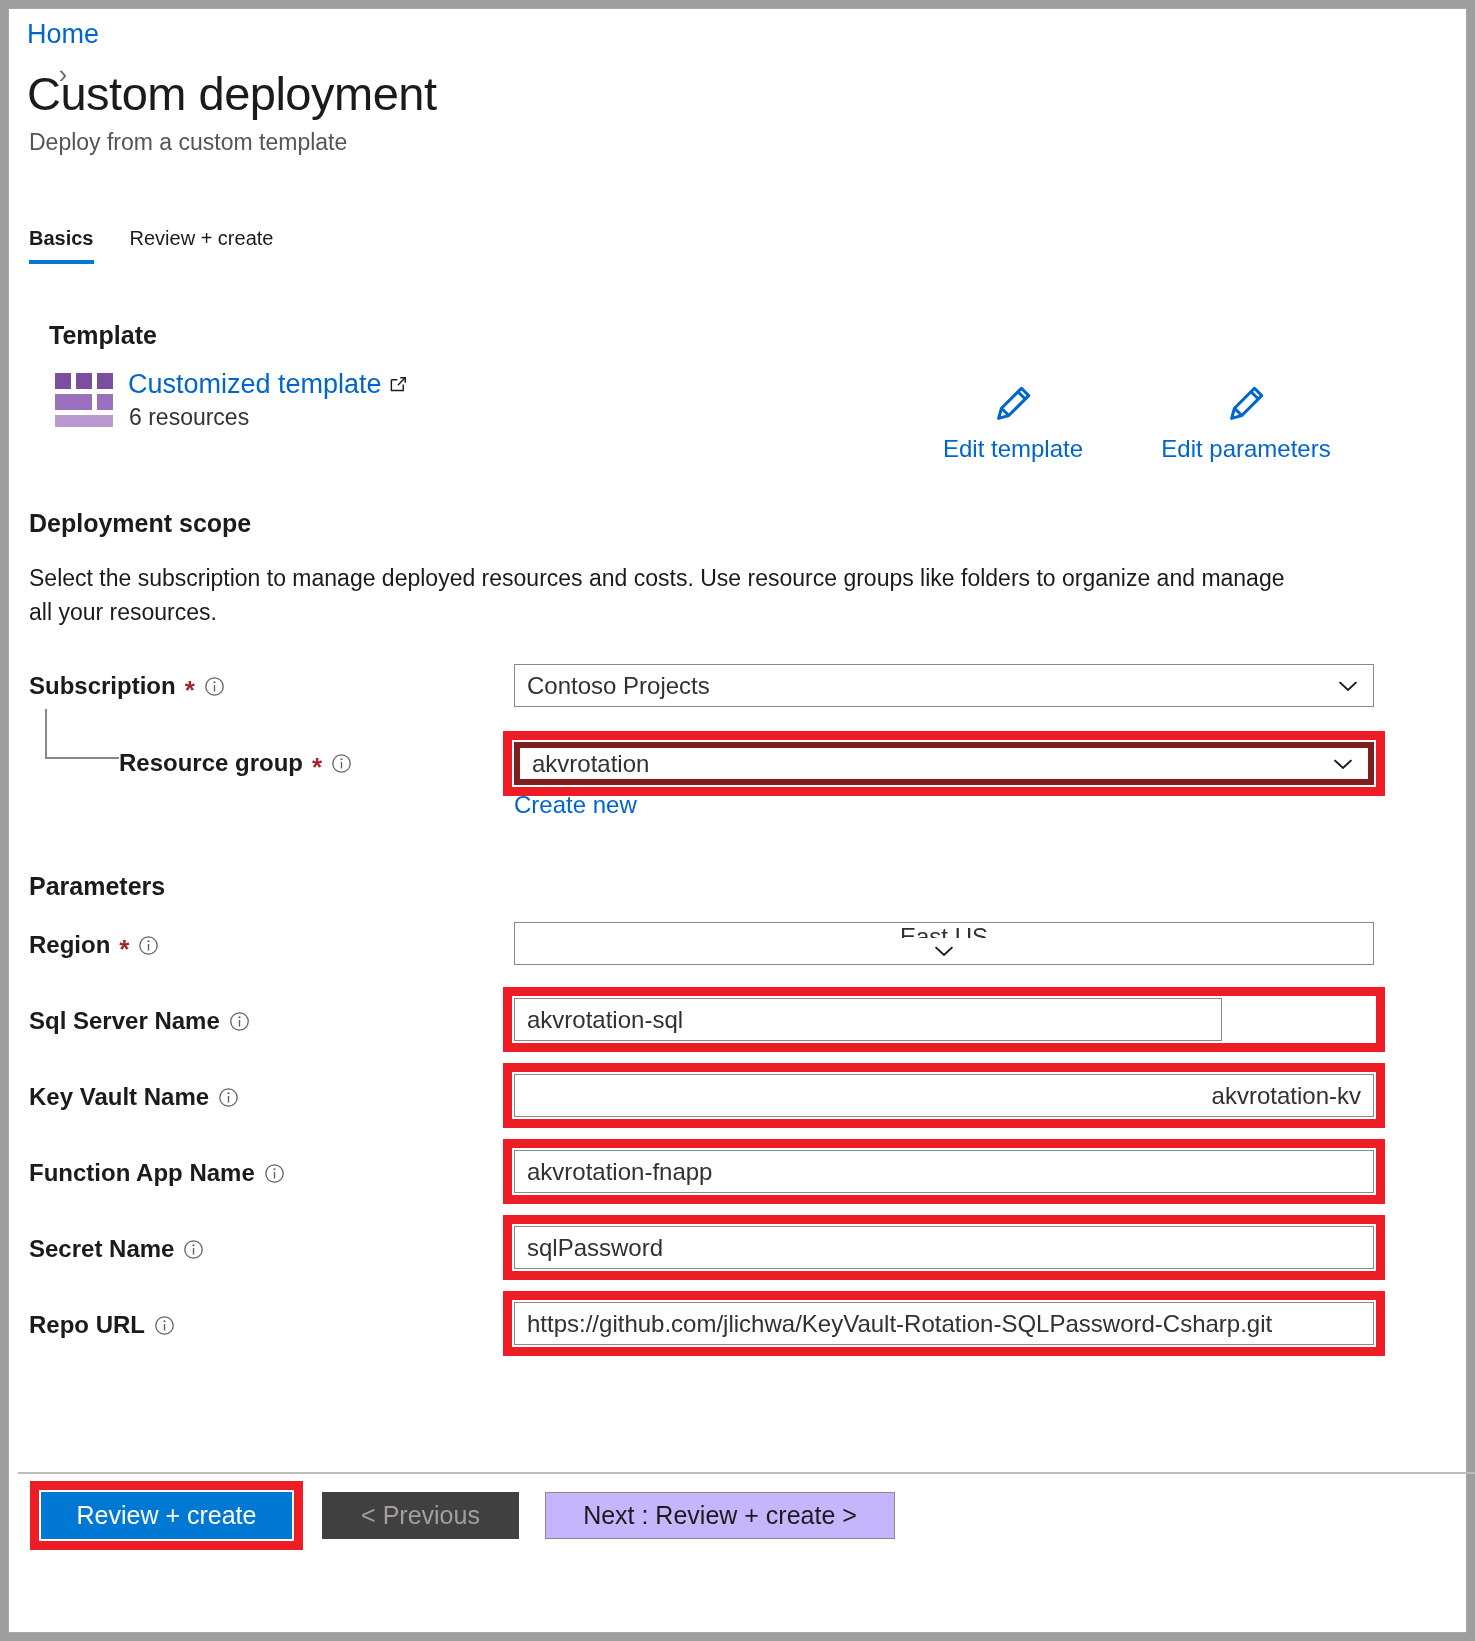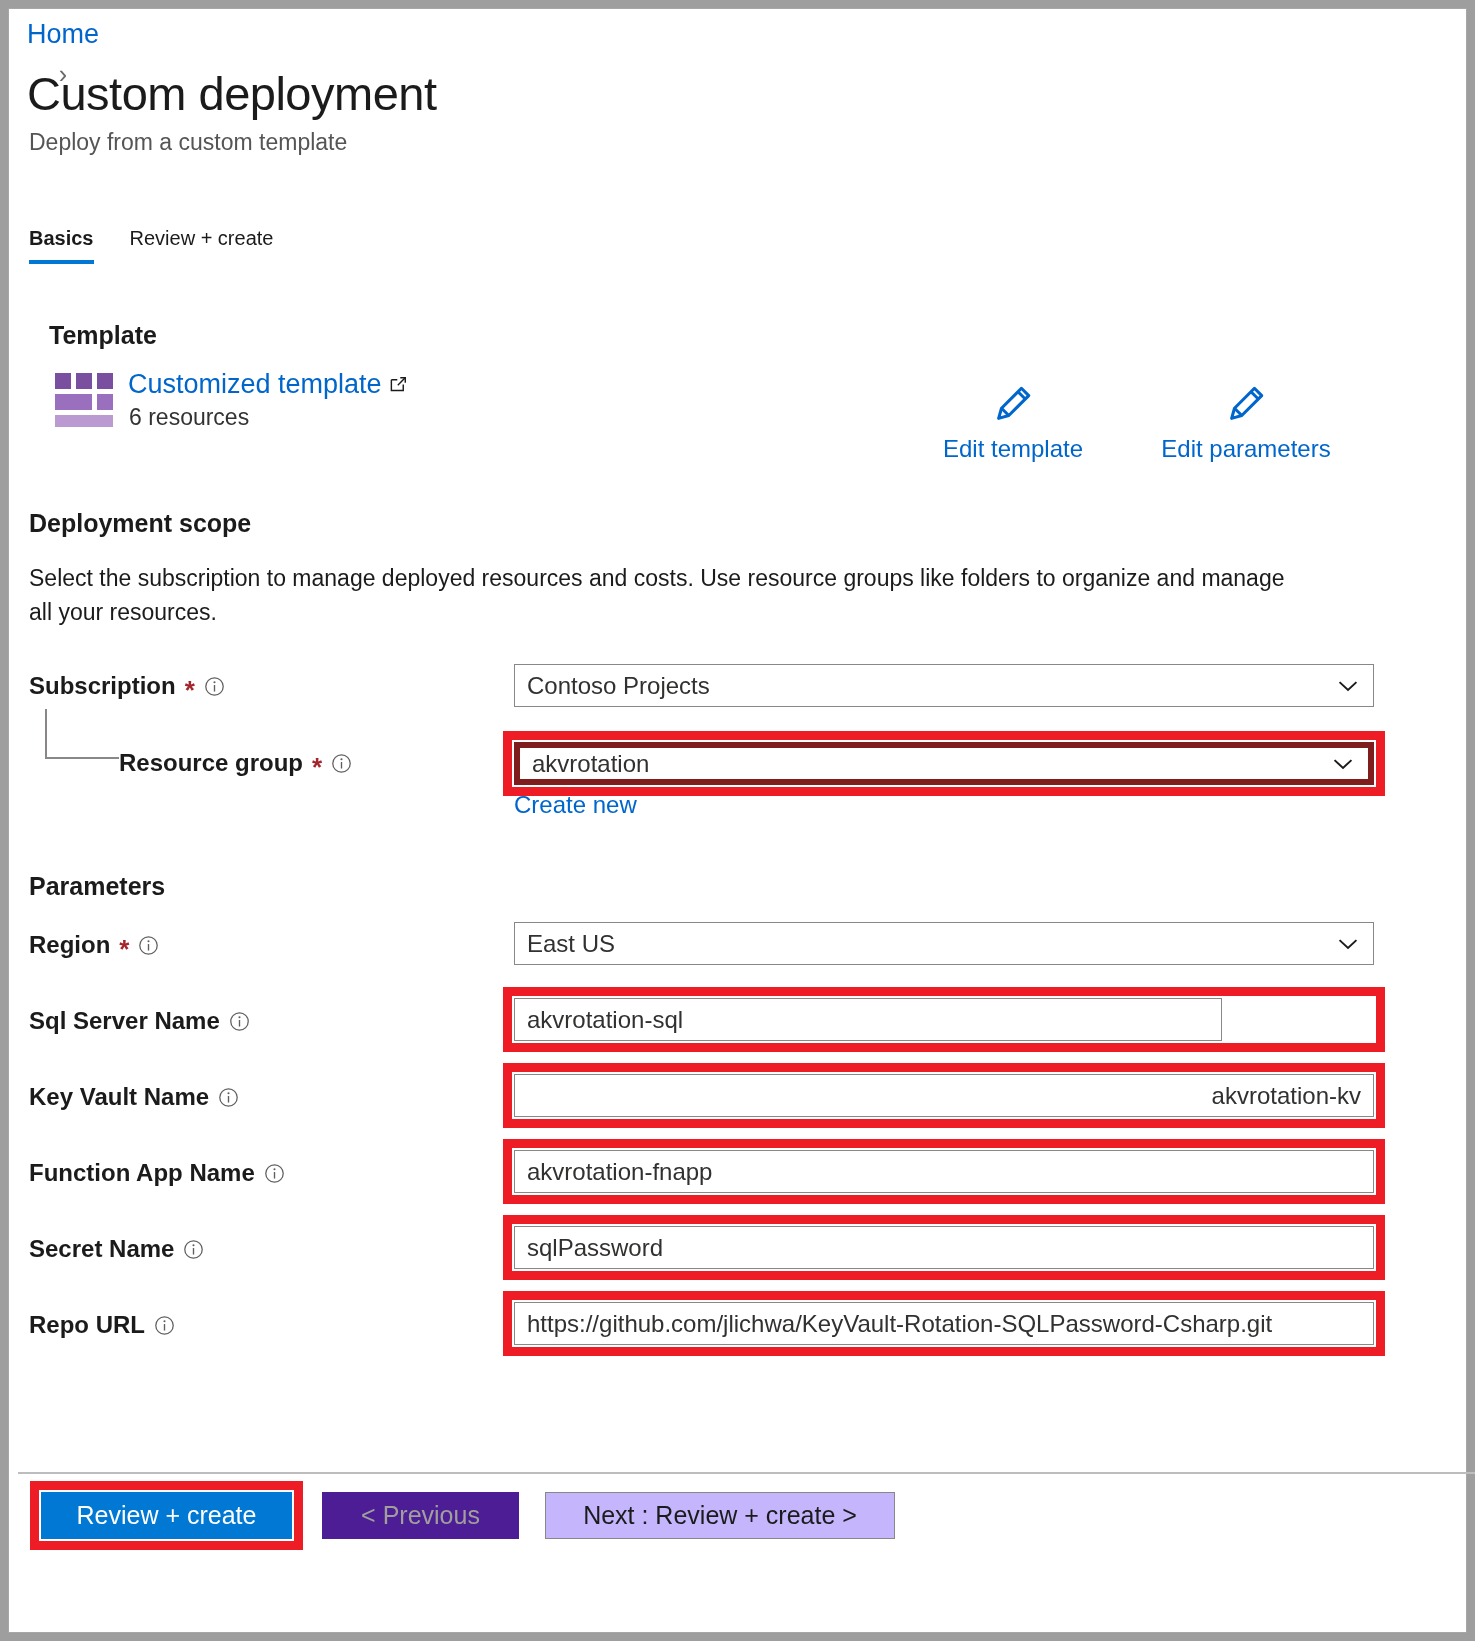--- a/index.html
+++ b/index.html
@@ -139,21 +139,21 @@
   .footer-line {
     position: absolute; left: 9px; top: 1463px; width: 1457px;
     height: 2px; background: #bdbdbd;
   }
   .btn {
     position: absolute; height: 47px;
     display: flex; align-items: center; justify-content: center;
     font-size: 25px; cursor: pointer;
   }
   .btn-primary { background: #0078d4; color: #fff; }
-  .btn-disabled { background: #4c1d95; color: #a19f9d; cursor: default; }
+  .btn-disabled { background: #404040; color: #a19f9d; cursor: default; }
   .btn-default { background: #c4b5fd; color: #1b1b1b; border: 1px solid #8a8886; }
 </style>
 </head>
 <body>
 
 <div id="page">
   <div id="blade">
 
     <div class="breadcrumb">
       <span>Home</span>
@@ -249,21 +249,21 @@
 
     <div class="flabel" style="left:20px; top:922px;">
       <span>Region</span>
       <span class="req">*</span>
       <svg class="info-ic" viewBox="0 0 20 20">
         <circle cx="10" cy="10" r="8.3" fill="none" stroke="#605e5c" stroke-width="1.2"></circle>
         <circle cx="10" cy="5.9" r="1" fill="#605e5c"></circle>
         <path d="M10 8.6 v6.2" stroke="#605e5c" stroke-width="1.3" fill="none"></path>
       </svg>
     </div>
-    <div class="field" style="left:505px; top:913px; width:860px;">
+    <div class="field" style="left:505px; top:913px; width:860px;flex-direction:column;">
       <span class="val">East US</span>
       <svg class="chev" viewBox="0 0 20 20">
         <path d="M3.5 7 L10 13 L16.5 7" fill="none" stroke="#1b1b1b" stroke-width="1.5"></path>
       </svg>
     </div>
 
     <div class="flabel" style="left:20px; top:998px;">
       <span>Sql Server Name</span>
       <svg class="info-ic" viewBox="0 0 20 20">
         <circle cx="10" cy="10" r="8.3" fill="none" stroke="#605e5c" stroke-width="1.2"></circle>

